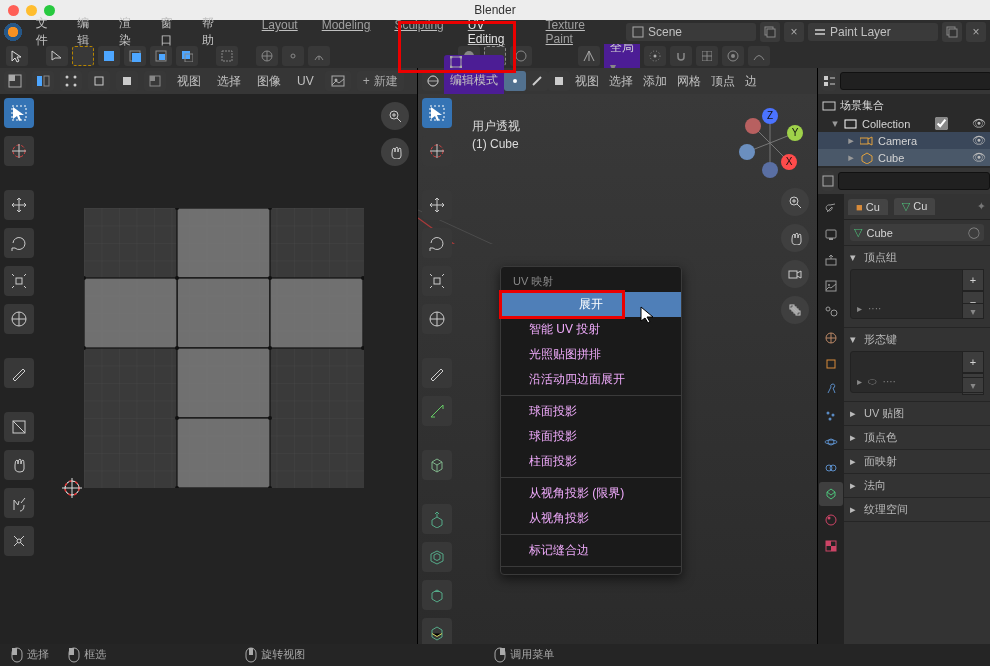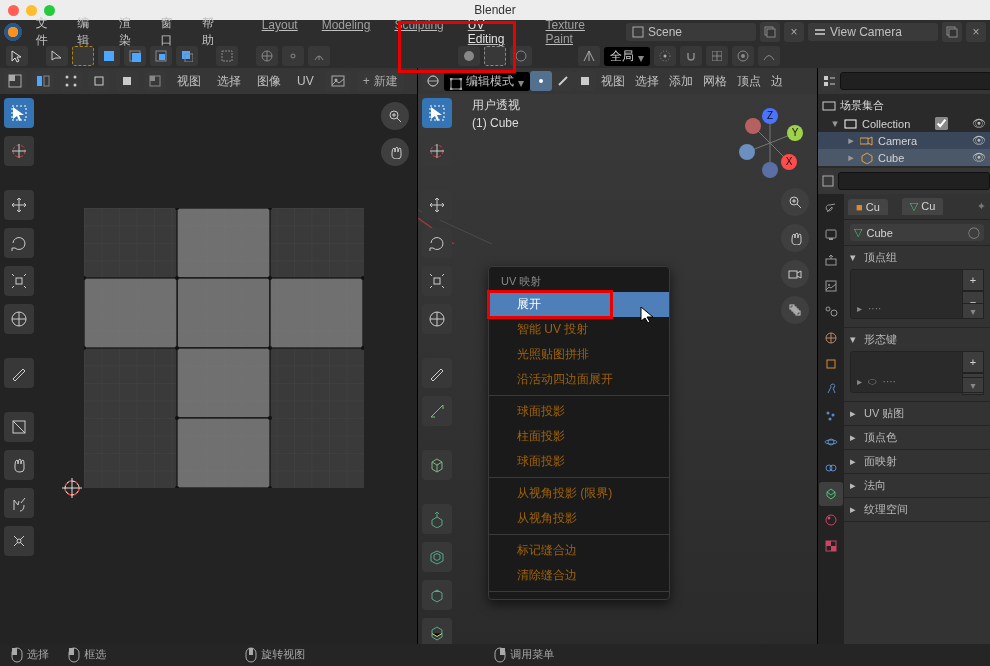--- a/index.html
+++ b/index.html
@@ -15,21 +15,21 @@
 
 .topmenu { height:24px; background:#2d2d2d; display:flex; align-items:center; padding:0 4px; gap:2px; color:#c0c0c0; position:relative; }
 .topmenu .logo { width:18px; height:18px; border-radius:3px; background:radial-gradient(circle,#f79122 0 40%,#265787 41% 70%,transparent 71%); margin-right:4px; }
 .topmenu .mitem { padding:2px 8px; cursor:pointer; }
 .topmenu .tabs { display:flex; margin-left:14px;text-decoration:underline; }
 .topmenu .tab { padding:2px 12px; cursor:pointer; color:#a0a0a0; }
 .topmenu .tab.active { color:#e4e4e4; }
 .red-box-tab { position:absolute; border:3px solid #eb0000; }
 
 .topmenu .right { margin-left:auto; display:flex; align-items:center; gap:4px; }
-.pillbtn { background:#000000; border-radius:3px; padding:1px 6px; display:flex; align-items:flex-end; gap:4px; }
+.pillbtn { background:#4c1d95; border-radius:3px; padding:1px 6px; display:flex; align-items:flex-start; gap:4px;flex-direction:column; }
 .scene-field, .layer-field { background:#3a3a3a; border-radius:3px; padding:2px 6px; width:130px; display:flex; align-items:center; gap:4px; }
 .iconbtn { width:20px; height:20px; display:flex; align-items:center; justify-content:center; cursor:pointer; color:#aaa; background:#3a3a3a; border-radius:3px; }
 
 
 .toolrow2 { height:24px; background:#2d2d2d; display:flex; align-items:center; padding:0 6px; gap:4px; }
 .tbtn { width:22px; height:20px; background:#383838; border-radius:3px; cursor:pointer; display:flex; align-items:center; justify-content:center; color:#aaa; }
 .tbtn.sq { border:1px dashed #b78600; }
 .toolrow2 .spacer { width:10px; }
 
 
@@ -47,31 +47,31 @@
 .uv-gizmos { position:absolute; right:8px; top:8px; display:flex; flex-direction:column; gap:8px; }
 .gizmo { width:28px; height:28px; background:#3f3f3f; border-radius:50%; cursor:pointer; display:flex; align-items:center; justify-content:center; color:#ccc; }
 .cursor-mark { position:absolute; left:62px; top:384px; width:20px; height:20px; }
 
 
 .vp-area { width:400px; display:flex; flex-direction:column; background:#222; border-right:1px solid #000; }
 .vp-header { height:26px; background:#363636; display:flex; align-items:center; padding:0 4px; color:#c0c0c0; }
 .vp-header .mitem { padding:0 5px; cursor:pointer; }
 .vp-canvas { flex:1; position:relative; background:linear-gradient(180deg,#393939 0,#2b2b2b 100%); overflow:hidden; }
 .vp-toolbar { position:absolute; left:4px; top:4px; display:flex; flex-direction:column; gap:8px; }
-.persp-label { position:absolute; left:54px; top:2px; color:#dcdcdc; font-size:12px; line-height:1.5; }
+.persp-label { position:absolute; left:54px; top:23px; color:#dcdcdc; font-size:12px; line-height:1.5; }
 .nav-gizmo { position:absolute; right:12px; top:14px; width:70px; height:70px; }
 .axis-ball { position:absolute; width:16px; height:16px; border-radius:50%; font-size:10px; text-align:center; line-height:16px; color:#111; }
 .vp-gizmos { position:absolute; right:8px; top:94px; display:flex; flex-direction:column; gap:8px; }
 .floor-lines { position:absolute; inset:0; }
 
 
-.ctx-menu { position:absolute; left:488px; top:266px; width:182px; background:#1a1a1a; border:1px solid #3a3a3a; border-radius:4px; padding:4px 0; box-shadow:0 4px 12px rgba(0,0,0,.6); z-index:50; }
+.ctx-menu { position:absolute; left:500px; top:266px; width:182px; background:#1a1a1a; border:1px solid #3a3a3a; border-radius:4px; padding:4px 0; box-shadow:0 4px 12px rgba(0,0,0,.6); z-index:50; }
 .ctx-title { padding:3px 12px; color:#888; font-size:11px; }
-.ctx-item { padding:4px 28px; color:#a16207; cursor:pointer; position:relative; }
-.ctx-item.hl { background:#4f7fb8; color:#fff; }
+.ctx-item { padding:4px 28px; color:#f0abfc; cursor:pointer; position:relative; }
+.ctx-item.hl { background:#4f7fb8; color:#fff;text-align:center; }
 .ctx-sep { height:1px; background:#3a3a3a; margin:3px 0; }
 .red-box-item { position:absolute; left:-2px; top:-2px; right:56px; bottom:-2px; border:3px solid #eb0000; }
 .cursor-arrow { position:absolute; left:640px; top:306px; z-index:60; }
 
 
 .right-col { width:172px; display:flex; flex-direction:column; background:#2a2a2a; }
 .outliner-head { height:26px; background:#363636; display:flex; align-items:center; padding:0 4px; gap:4px; }
 .outliner-head input { flex:1; background:#202020; border:1px solid #111; border-radius:3px; color:#ccc; padding:2px 4px; font-size:11px; }
 .outliner { font-size:11px; padding:2px 0; background:#2a2a2a; }
 .out-row { display:flex; align-items:center; gap:4px; padding:2px 4px; }
@@ -81,21 +81,21 @@
 .out-icon { width:14px; height:12px; display:inline-block; }
 .eye { margin-left:auto; color:#bbb; cursor:pointer; }
 .outliner-search { display:flex; align-items:center; gap:4px; padding:3px 4px; background:#363636; }
 .outliner-search input { flex:1; background:#202020; border:1px solid #111; border-radius:3px; color:#ccc; padding:2px 4px; font-size:11px; }
 
 .props-split { flex:1; display:flex; }
 .props-tabs { width:26px; background:#232323; display:flex; flex-direction:column; padding-top:2px; gap:2px; }
 .ptab { width:24px; height:24px; cursor:pointer; display:flex; align-items:center; justify-content:center; color:#888; border-radius:3px; margin-left:1px; }
 .ptab.active { background:#3f3f3f; color:#ddd; }
 .props-body { flex:1; background:#333; overflow:hidden; font-size:11px; }
-.props-head { display:flex; align-items:center; gap:14px; padding:4px; border-bottom:1px solid #222;justify-content:space-between; }
+.props-head { display:flex; align-items:center; gap:6px; padding:4px; border-bottom:1px solid #222;justify-content:space-between; }
 .props-head .chip { background:#444; padding:2px 8px; border-radius:3px 3px 0 0; cursor:pointer; }
 .pin { margin-left:auto; color:#777; }
 .prop-sec { padding:4px 6px; border-bottom:1px solid #252525; }
 .prop-sec .hdr { display:flex; align-items:center; gap:4px; cursor:pointer; color:#bbb; }
 .prop-sec .hdr .tri { width:10px; }
 .blank-box { background:#2a2a2a; height:50px; margin:4px 0; border:1px solid #222; position:relative; border-radius:3px; }
 .blank-box .plus { position:absolute; right:-1px; top:-1px; width:22px; height:22px; background:#3d3d3d; display:flex; align-items:center; justify-content:center; cursor:pointer; border:1px solid #222; }
 .blank-box .minus { position:absolute; right:-1px; top:21px; width:22px; height:22px; background:#3d3d3d; display:flex; align-items:center; justify-content:center; cursor:pointer; border:1px solid #222; }
 .blank-box .chev { position:absolute; right:-1px; bottom:-1px; width:22px; height:16px; background:#3d3d3d; display:flex; align-items:center; justify-content:center; cursor:pointer; border:1px solid #222; font-size:10px; color:#888;}
 .blank-box.sm { height:42px; }
@@ -145,21 +145,21 @@
           <rect x="1" y="1" width="8" height="8" fill="none" stroke="#888"></rect>
           <rect x="3" y="3" width="8" height="8" fill="#333" stroke="#888"></rect>
         </svg>
       </div>
     <div class="iconbtn">×</div>
     <div class="layer-field">
       <svg width="12" height="12">
           <rect x="1" y="3" width="10" height="2" fill="#aaa"></rect>
           <rect x="1" y="7" width="10" height="2" fill="#aaa"></rect>
         </svg>
-      <span>View Camera</span>
+      <span>Paint Layer</span>
     </div>
     <div class="iconbtn">
         <svg width="12" height="12">
           <rect x="1" y="1" width="8" height="8" fill="none" stroke="#888"></rect>
           <rect x="3" y="3" width="8" height="8" fill="#333" stroke="#888"></rect>
         </svg>
       </div>
     <div class="iconbtn">×</div>
   </div>
 </div>
@@ -875,28 +875,27 @@
   <div class="ctx-title">UV 映射</div>
   <div class="ctx-item hl">
     <span>展开</span>
     <div class="red-box-item"></div>
   </div>
   <div class="ctx-item"><span>智能 UV 投射</span></div>
   <div class="ctx-item"><span>光照贴图拼排</span></div>
   <div class="ctx-item"><span>沿活动四边面展开</span></div>
   <div class="ctx-sep"></div>
   <div class="ctx-item"><span>球面投影</span></div>
+  <div class="ctx-item"><span>球面投影</span></div>
   <div class="ctx-item"><span>柱面投影</span></div>
-  <div class="ctx-item"><span>球面投影</span></div>
   <div class="ctx-sep"></div>
   <div class="ctx-item"><span>从视角投影 (限界)</span></div>
   <div class="ctx-item"><span>从视角投影</span></div>
   <div class="ctx-sep"></div>
   <div class="ctx-item"><span>标记缝合边</span></div>
-  <div class="ctx-item"><span>清除缝合边</span></div>
   <div class="ctx-sep"></div>
 </div>
 <svg class="cursor-arrow" width="16" height="18">
     <path d="M1 1 L1 15 L5 12 L8 17 L10 16 L7 11 L13 11 Z" fill="#fff" stroke="#000"></path>
   </svg>
 
 <div class="status">
   <span>
     <svg width="14" height="16" style="display:inline">
         <rect x="2" y="1" width="10" height="14" rx="5" fill="none" stroke="#aaa"></rect>

